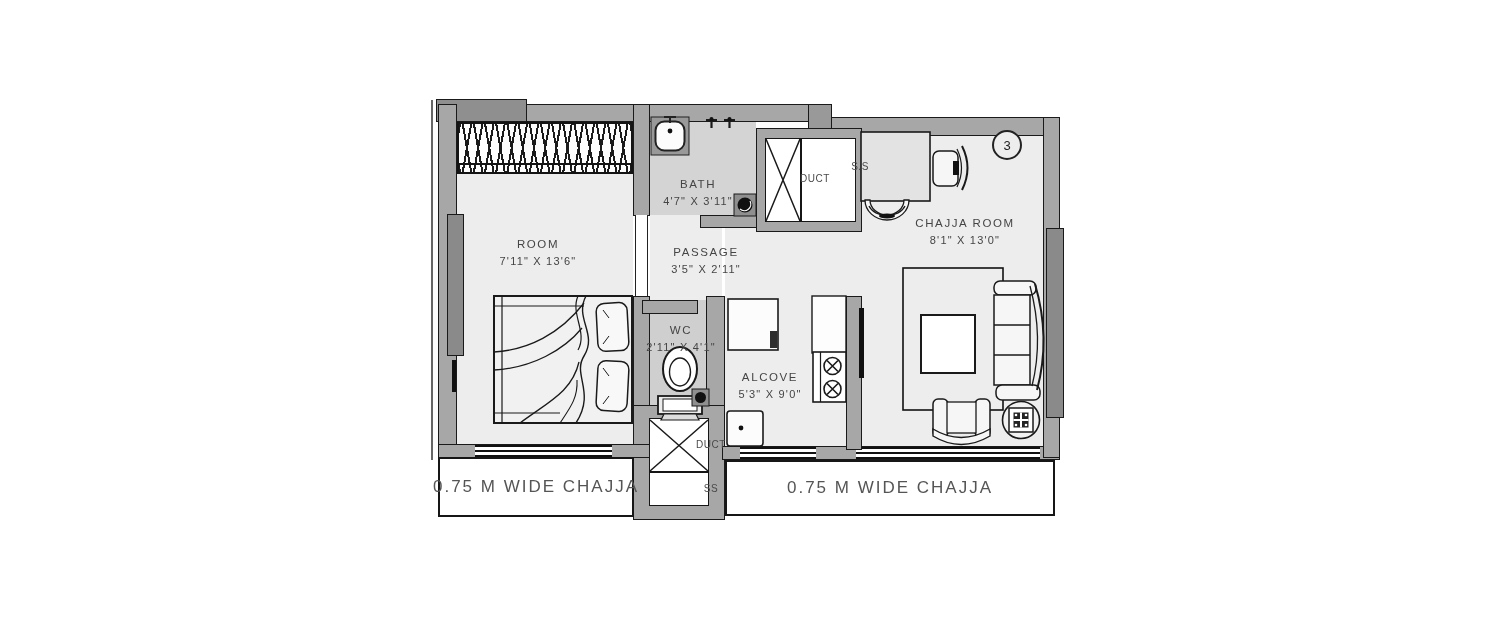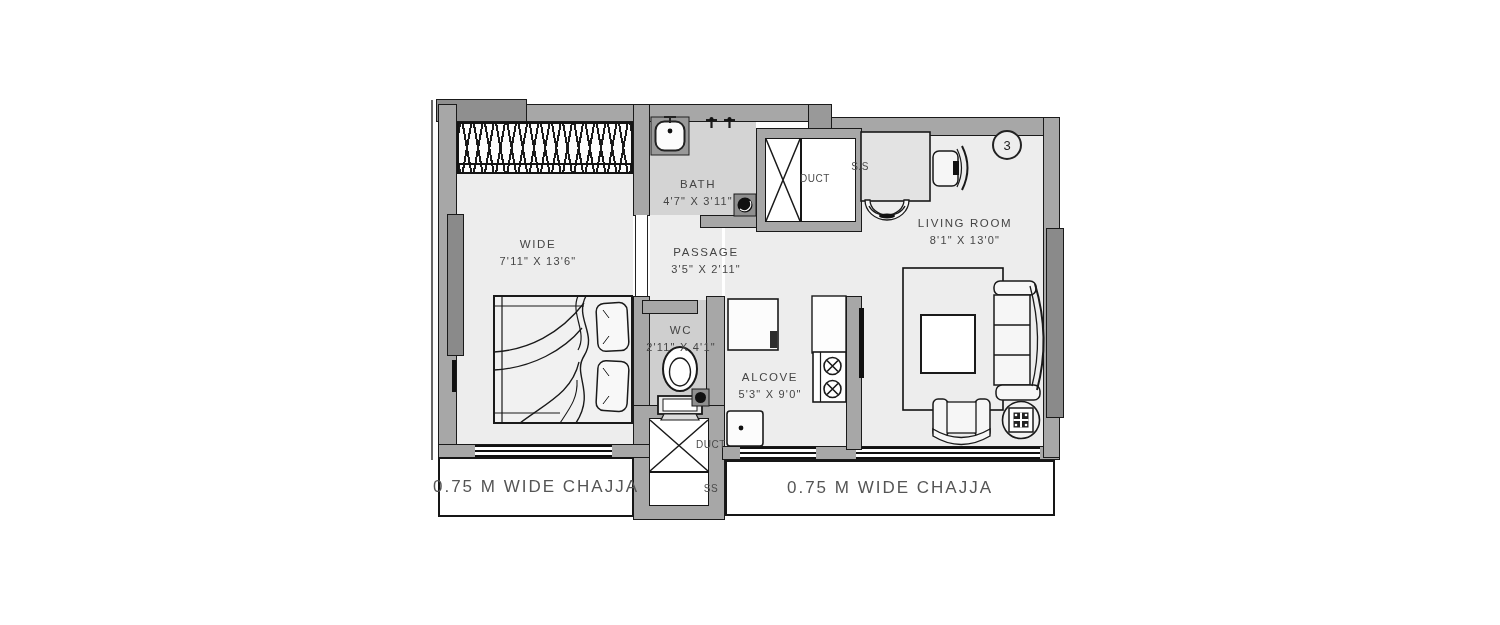--- a/index.html
+++ b/index.html
@@ -218,41 +218,41 @@
       <rect x="1013.5" y="412.5" width="15" height="15" fill="#222"></rect>
       <path d="M1013.5 420 h15 M1021 412.5 v15" stroke="#fff" stroke-width="2"></path>
       <circle cx="1016" cy="415" r="1.3" fill="#fff"></circle>
         <circle cx="1026" cy="415" r="1.3" fill="#fff"></circle>
       <circle cx="1016" cy="425" r="1.3" fill="#fff"></circle>
         <circle cx="1026" cy="425" r="1.3" fill="#fff"></circle>
     </g>
   </svg>
 
   <div class="lbl" style="left:538px;top:236px;">
-    <div>WIDE</div>
+    <div>ROOM</div>
     <div class="dims">7'11" X 13'6"</div>
   </div>
   <div class="lbl" style="left:698px;top:160px;margin-top:16px;">
     <div>BATH</div>
     <div class="dims">4'7" X 3'11"</div>
   </div>
   <div class="lbl" style="left:706px;top:244px;">
     <div>PASSAGE</div>
     <div class="dims">3'5" X 2'11"</div>
   </div>
   <div class="lbl" style="left:681px;top:322px;">
     <div>WC</div>
     <div class="dims">2'11" X 4'1"</div>
   </div>
   <div class="lbl" style="left:770px;top:369px;text-align:center;">
     <div>ALCOVE</div>
     <div class="dims">5'3" X 9'0"</div>
   </div>
   <div class="lbl" style="left:965px;top:215px;">
-    <div>LIVING ROOM</div>
+    <div>CHAJJA ROOM</div>
     <div class="dims">8'1" X 13'0"</div>
   </div>
 
   <div class="sm-lbl" style="left:783px;top:173px;">DUCT</div>
   <div class="sm-lbl" style="left:828px;top:161px;">S.S</div>
   <div class="sm-lbl" style="left:679px;top:439px;">DUCT</div>
   <div class="sm-lbl" style="left:679px;top:483px;">SS</div>
 
   <div class="unit-badge" style="left:992px;top:130px;">
     <span>3</span>

